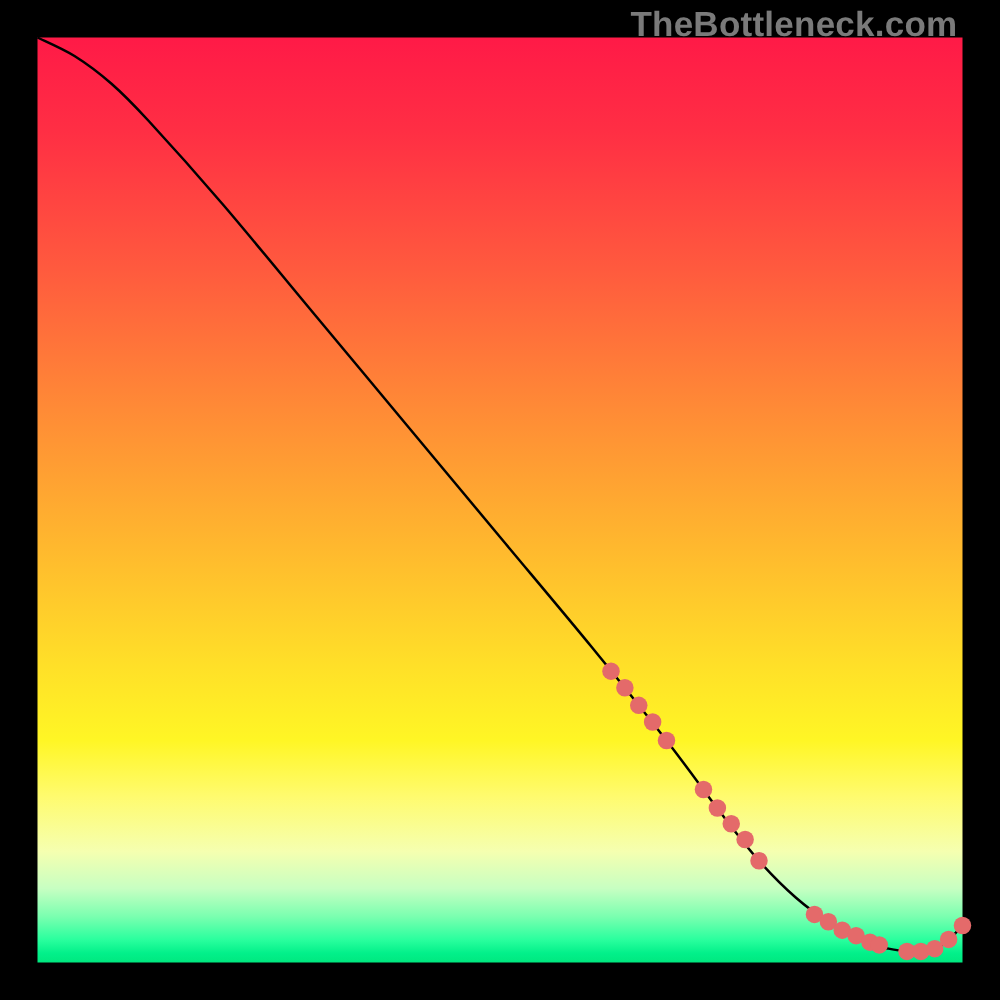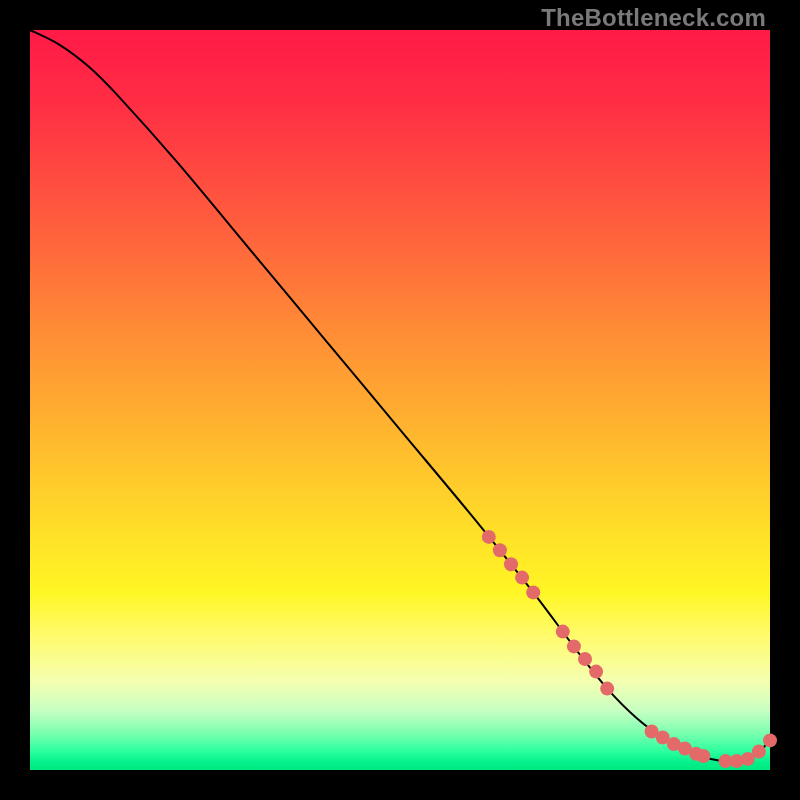--- a/index.html
+++ b/index.html
@@ -40,21 +40,21 @@
       #7bffb0 95%,
       #2bff9e 97.5%,
       #02f08a 99%,
       #00e87f 100%
     );
   }
   .watermark {
     position: absolute;
     top: 4px;
     right: 34px;
-    font-size: 24px;
+    font-size: 28px;
     font-weight: 600;
     color: #7a7a7a;
     letter-spacing: 0.2px;
     z-index: 10;
     margin-left: 26px;
   }
   svg.curve {
     position: absolute;
     left: 0;
     top: 0;

